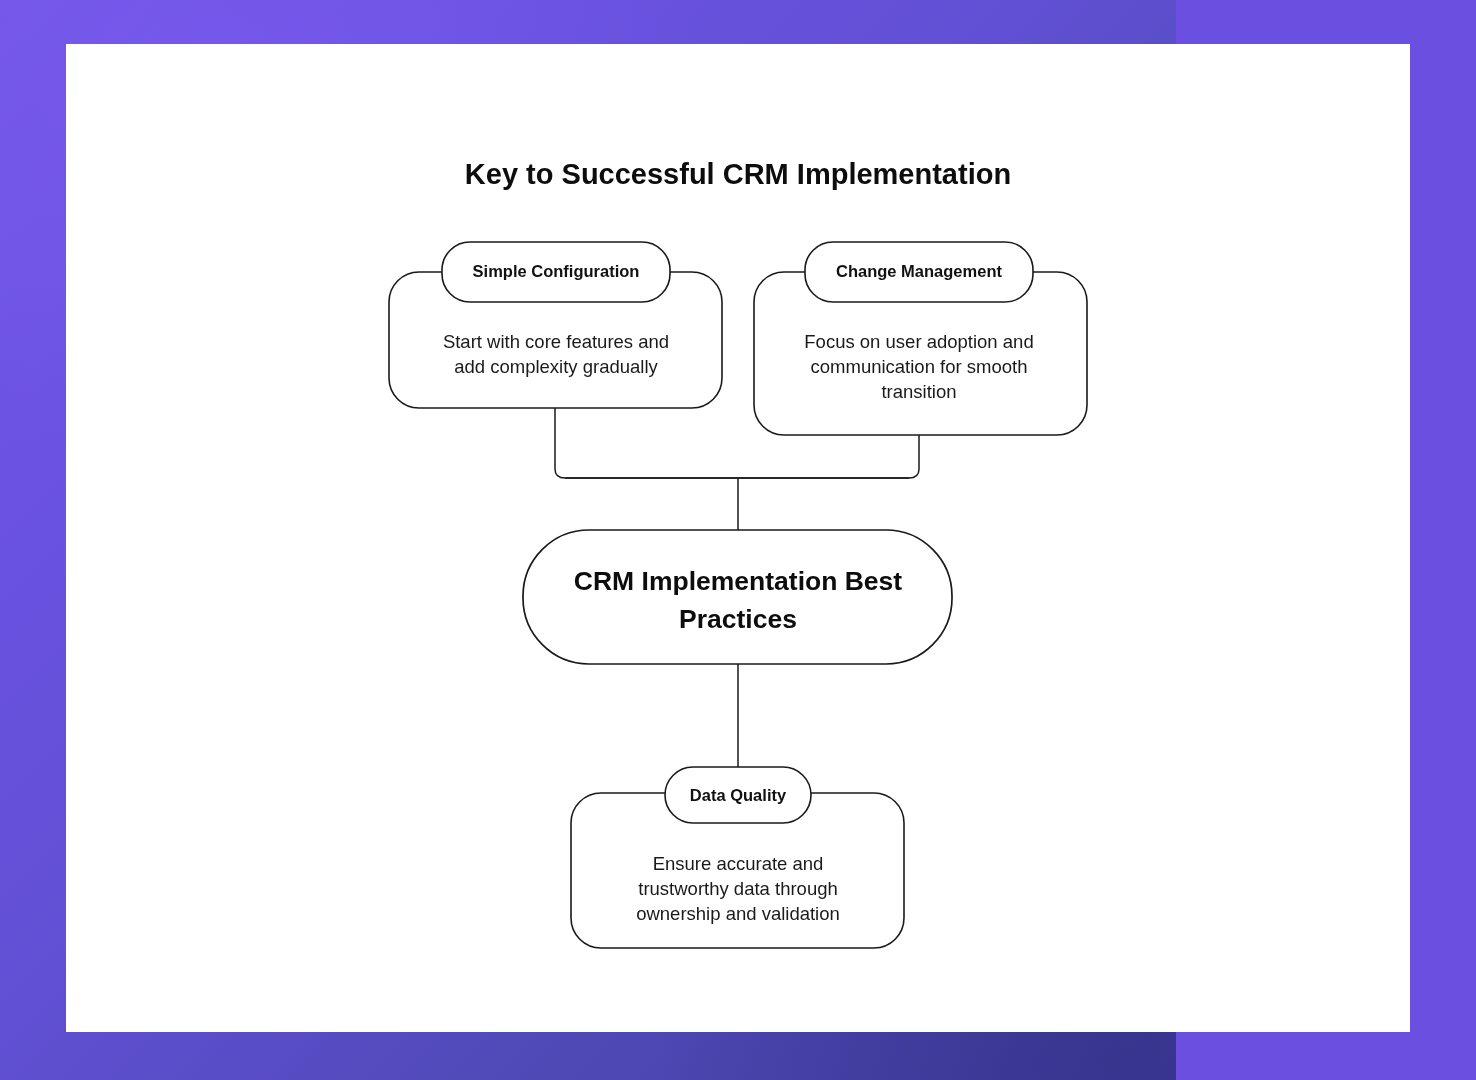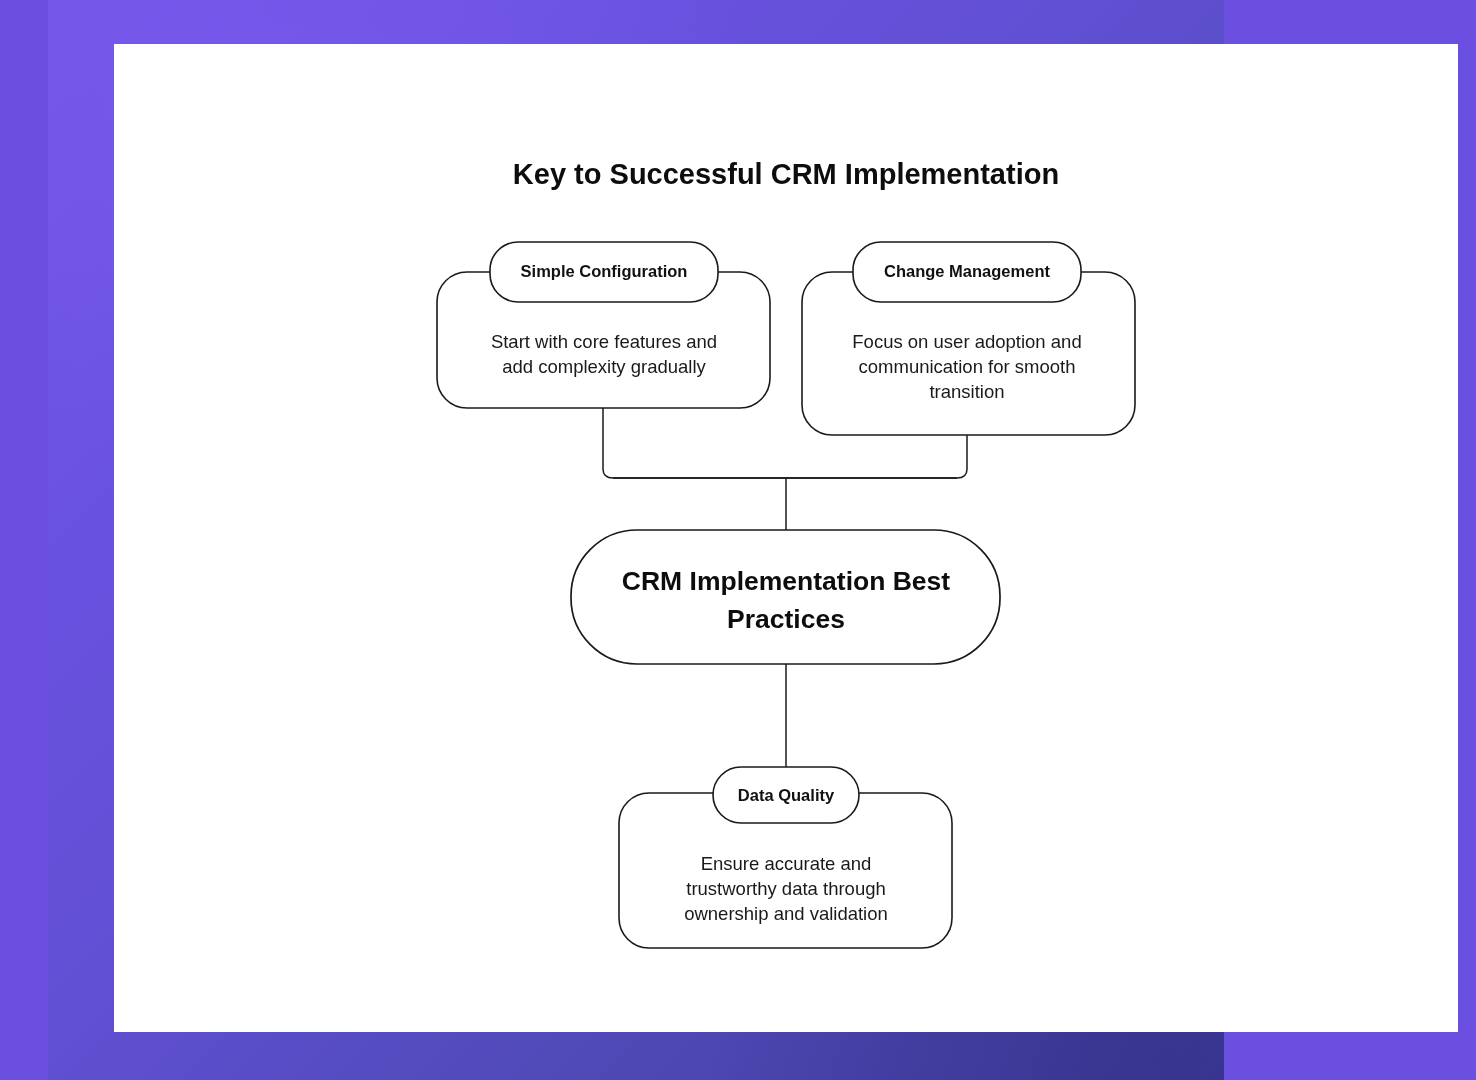--- a/index.html
+++ b/index.html
@@ -17,21 +17,20 @@
     position: relative;
     width: 1176px;
     height: 1080px;
     background:
       linear-gradient(135deg,
         #7257E8 0%,
         #6B52E2 22%,
         #6150D4 45%,
         #504AB8 70%,
         #3F3C9C 100%);
-    margin-left: 48px;
   }
   #page::after {
     content: "";
     position: absolute;
     inset: 0;
     pointer-events: none;
     background:
       radial-gradient(ellipse 70% 60% at 18% 8%, rgba(124,92,240,0.55) 0%, rgba(124,92,240,0) 60%),
       radial-gradient(ellipse 60% 55% at 95% 98%, rgba(48,46,130,0.55) 0%, rgba(48,46,130,0) 65%);
   }

